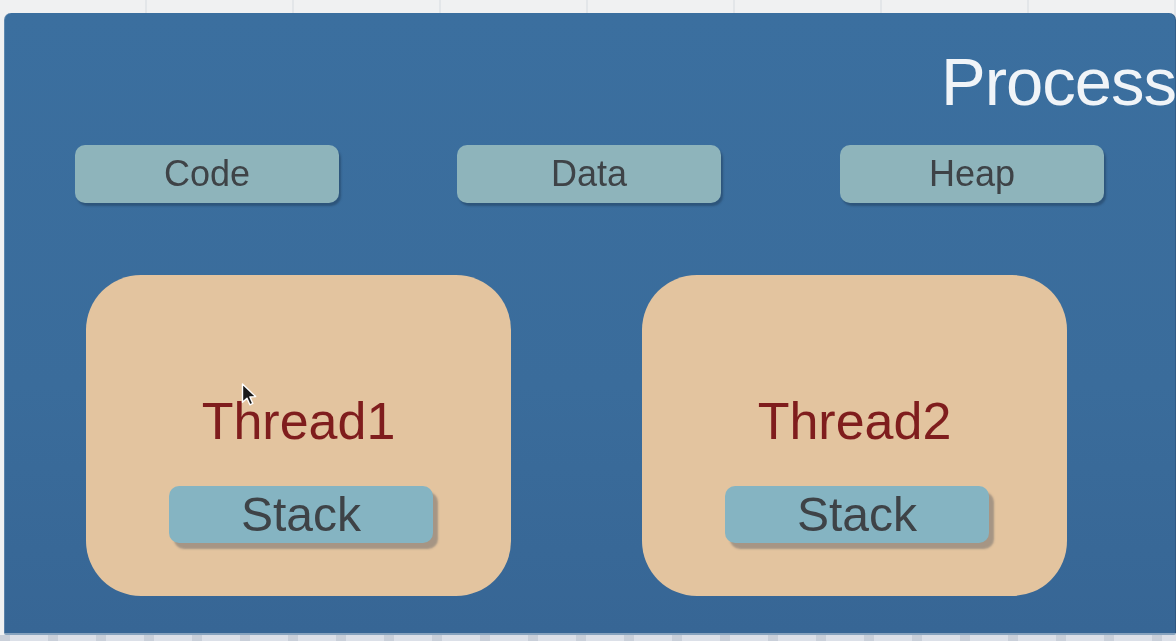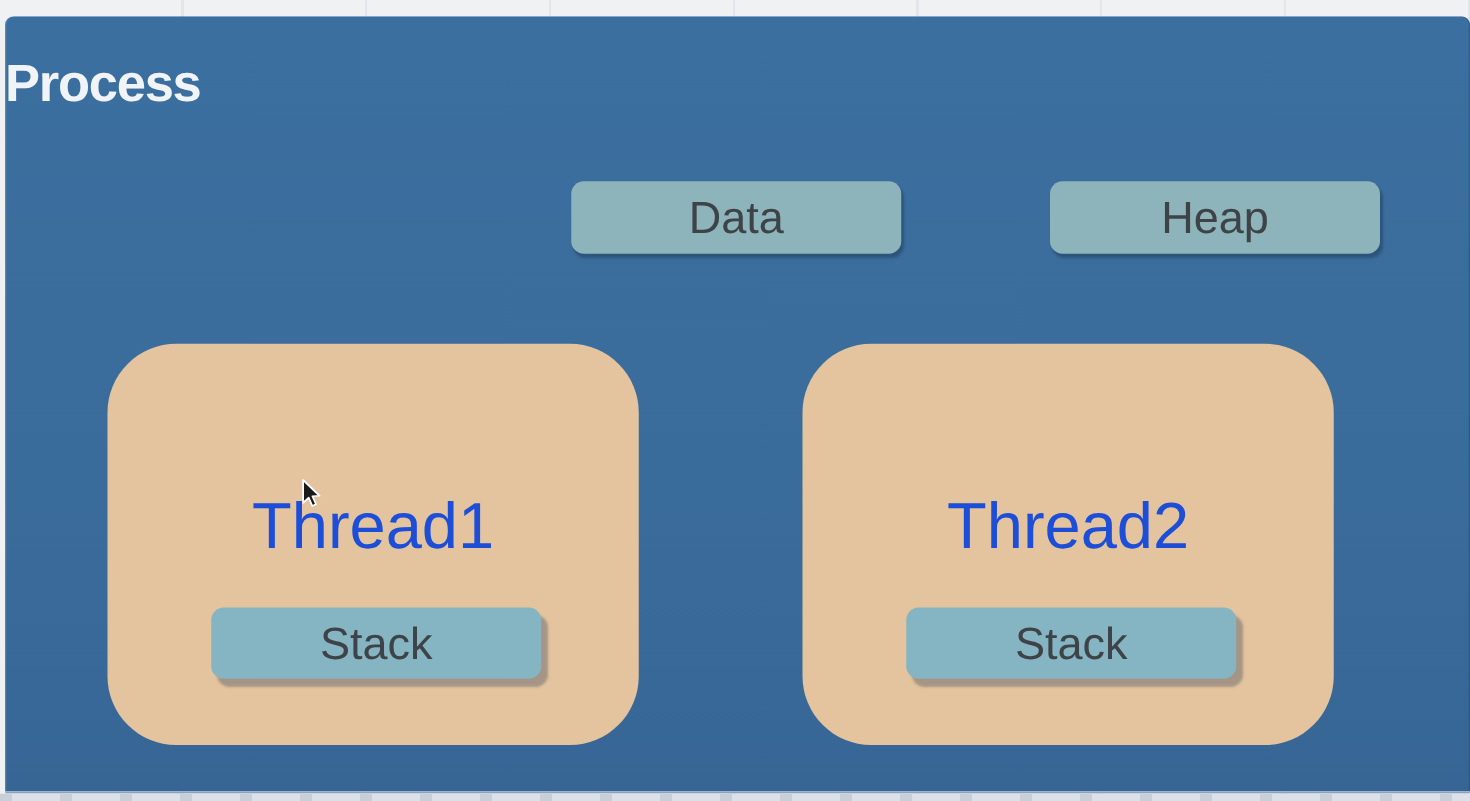--- a/index.html
+++ b/index.html
@@ -36,23 +36,23 @@
     background: linear-gradient(180deg, #3B6F9F 0%, #3A6C9B 60%, #376695 100%);
     border-radius: 7px 7px 2px 2px;
     border-bottom: 2px solid #87A3BE;
     box-shadow: inset -1px 0 0 rgba(20,40,70,0.25), inset 1px 0 0 rgba(255,255,255,0.18);
   }
 
   .process-title {
     position: absolute;
     left: 0; top: 30px;
     width: 100%;
-    text-align: left;
-    font-size: 42px;
-    font-weight: bold;
+    text-align: right;
+    font-size: 67px;
+    font-weight: normal;
     letter-spacing: -1px;
     color: #F0F4F8;
   }
 
   
   .segment-box {
     position: absolute;
     width: 264px; height: 58px;
     background: #8EB4BB;
     border-radius: 10px;
@@ -77,52 +77,55 @@
   }
   .thread-1 { left: 82px; }
   .thread-2 { left: 638px; }
 
   .thread-label {
     position: absolute;
     left: 0; top: 116px;
     width: 100%;
     text-align: center;
     font-size: 52px;
-    color: #1d4ed8;
+    color: #7f1d1d;
   }
 
   .stack-box {
     position: absolute;
     left: 83px; top: 211px;
     width: 264px; height: 57px;
     background: #85B4C2;
     border-radius: 10px;
     box-shadow: 5px 6px 2px rgba(92, 94, 100, 0.45);
     display: flex;
     align-items: center;
     justify-content: center;
-    font-size: 36px;
+    font-size: 48px;
     color: #3E4347;
   }
 
   
   .cursor {
     position: absolute;
     left: 240px; top: 383px;
     width: 17px; height: 25px;
     pointer-events: none;
   }
 </style>
 </head>
 <body>
 
 <div class="process-panel">
 
   <div class="process-title">Process</div>
 
+  <div class="segment-box segment-code">
+    <span>Code</span>
+  </div>
 
   <div class="segment-box segment-data">
     <span>Data</span>
   </div>
 
   <div class="segment-box segment-heap">
     <span>Heap</span>
   </div>
 
   <div class="thread-box thread-1">

